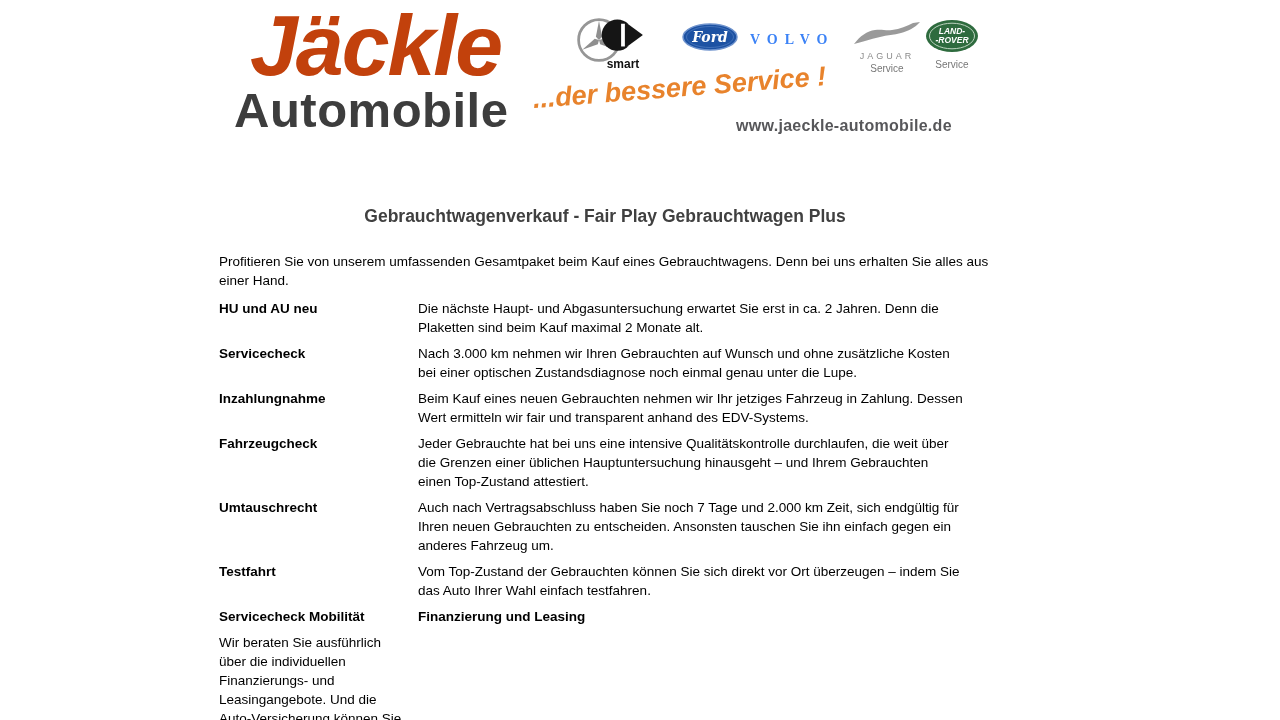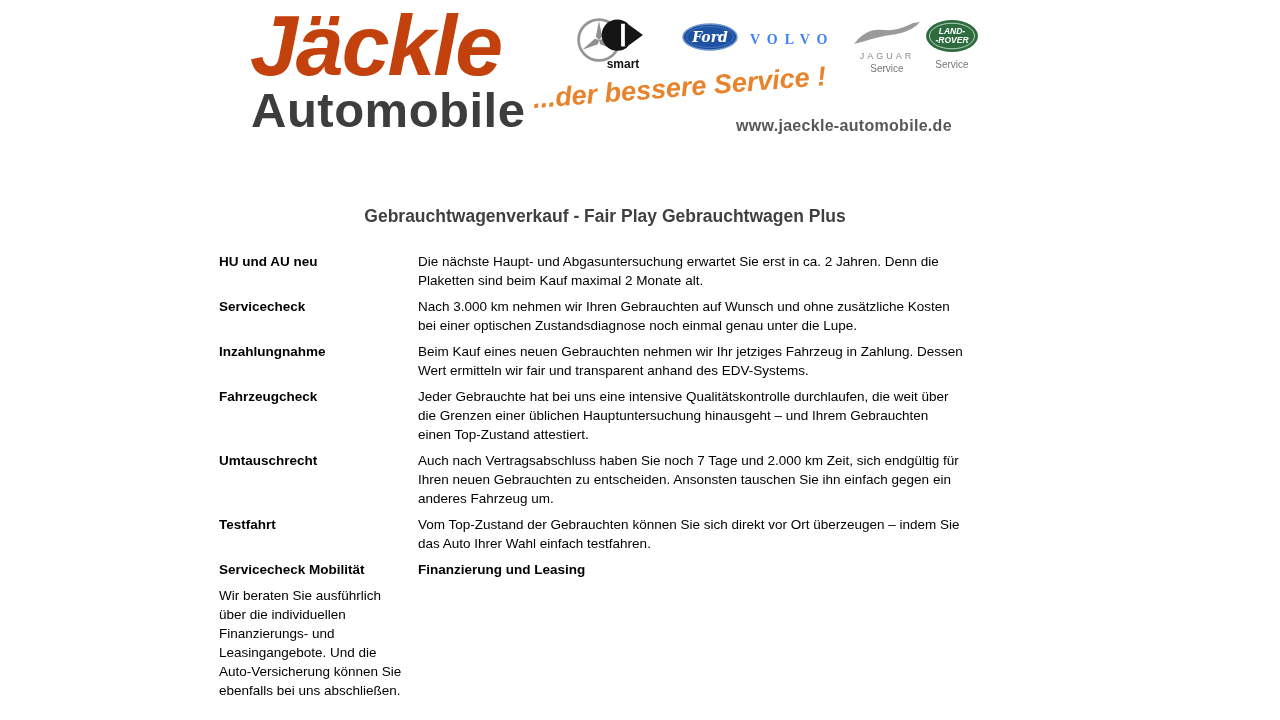--- a/index.html
+++ b/index.html
@@ -5,21 +5,21 @@
   * { margin:0; padding:0; box-sizing:border-box; }
   html,body { width:1280px; height:720px; background:#fff; overflow:hidden;
               font-family:"Liberation Sans", sans-serif; color:#1a1a1a; }
   .page { position:relative; width:1280px; height:720px; background:#fff; }
 
   
   .letterhead { position:absolute; left:0; top:0; width:1280px; height:160px; }
 
   .logo-line1 { position:absolute; left:250px; top:2px; font-size:86px; font-weight:bold;
                 font-style:italic; letter-spacing:-2px; color:#c2410c; line-height:1; }
-  .logo-line2 { position:absolute; left:251px; top:86px; font-size:49px; font-weight:bold;
+  .logo-line2 { position:absolute; left:234px; top:86px; font-size:49px; font-weight:bold;
                 color:#3d3d3d; line-height:1; letter-spacing:0.5px; }
 
   .brand { position:absolute; text-align:center; }
   .brand-sub { font-size:10px; color:#777; margin-top:2px; }
 
   .b-mercedes { left:576px; top:17px; }
   .b-smart    { left:600px; top:19px; width:46px; }
   .smart-label { font-size:12px; font-weight:bold; color:#111; margin-top:-2px; text-align:center; }
   .b-ford     { left:682px; top:23px; }
   .b-volvo    { left:750px; top:30px; }
@@ -102,20 +102,21 @@
       </svg>
       <div class="brand-sub">Service</div>
     </div>
 
     <div class="tagline">...der bessere Service !</div>
     <div class="website">www.jaeckle-automobile.de</div>
   </header>
 
   <main class="content">
     <h1 class="page-title">Gebrauchtwagenverkauf - Fair Play Gebrauchtwagen Plus</h1>
+    <p class="intro">Profitieren Sie von unserem umfassenden Gesamtpaket beim Kauf eines Gebrauchtwagens. Denn bei uns erhalten Sie alles aus einer Hand.</p>
 
     <div class="deflist">
       <div class="term">HU und AU neu</div>
       <div class="desc">Die nächste Haupt- und Abgasuntersuchung erwartet Sie erst in ca. 2 Jahren. Denn die Plaketten sind beim Kauf maximal 2 Monate alt.</div>
 
       <div class="term">Servicecheck</div>
       <div class="desc">Nach 3.000 km nehmen wir Ihren Gebrauchten auf Wunsch und ohne zusätzliche Kosten bei einer optischen Zustandsdiagnose noch einmal genau unter die Lupe.</div>
 
       <div class="term">Inzahlungnahme</div>
       <div class="desc">Beim Kauf eines neuen Gebrauchten nehmen wir Ihr jetziges Fahrzeug in Zahlung. Dessen Wert ermitteln wir fair und transparent anhand des EDV-Systems.</div>

